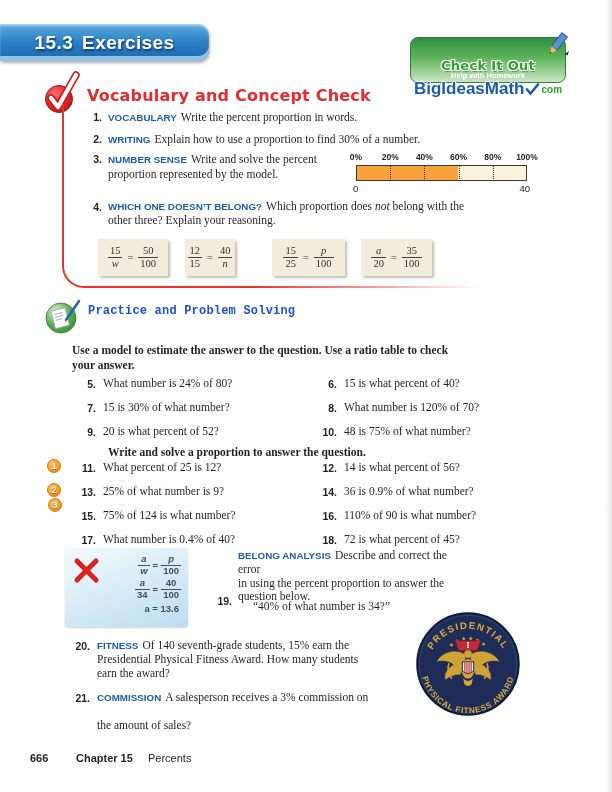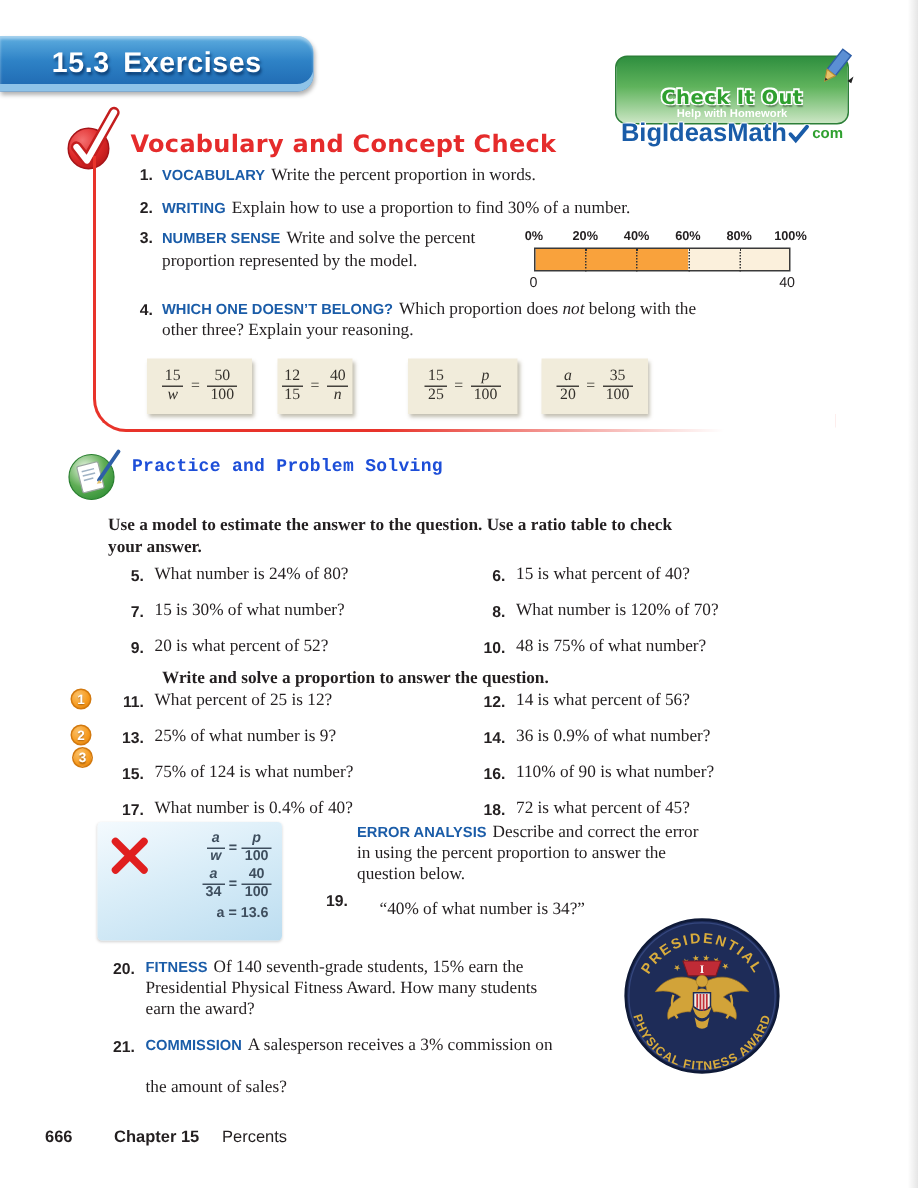--- a/index.html
+++ b/index.html
@@ -351,21 +351,21 @@
           <span class="fn">40</span>
           <span class="fd">100</span>
         </span>
     </div>
     <div class="ex-result">a = 13.6</div>
   </div>
 </div>
 
 <span class="abs lnum" style="left:204px; top:550px; width:28px;margin-top:45px;">19.</span>
 <div class="abs ltext" style="left:238px; top:549px; width:232px;">
-  <span class="kw">ERROR ANALYSIS</span><span>Describe and correct the error</span><br>
+  <span class="kw">BELONG ANALYSIS</span><span>Describe and correct the error</span><br>
   <span>in using the percent proportion to answer the</span><br>
   <span>question below.</span>
 </div>
 <div class="abs quote" style="left:253px; top:600px;">“40% of what number is 34?”</div>
 
 <span class="abs lnum" style="left:62px; top:640px; width:28px;">20.</span>
 <div class="abs ltext" style="left:97px; top:639px; width:345px;">
   <span class="kw">FITNESS</span><span>Of 140 seventh-grade students, 15% earn the</span><br>
   <span>Presidential Physical Fitness Award. How many students</span><br>
   <span>earn the award?</span>

